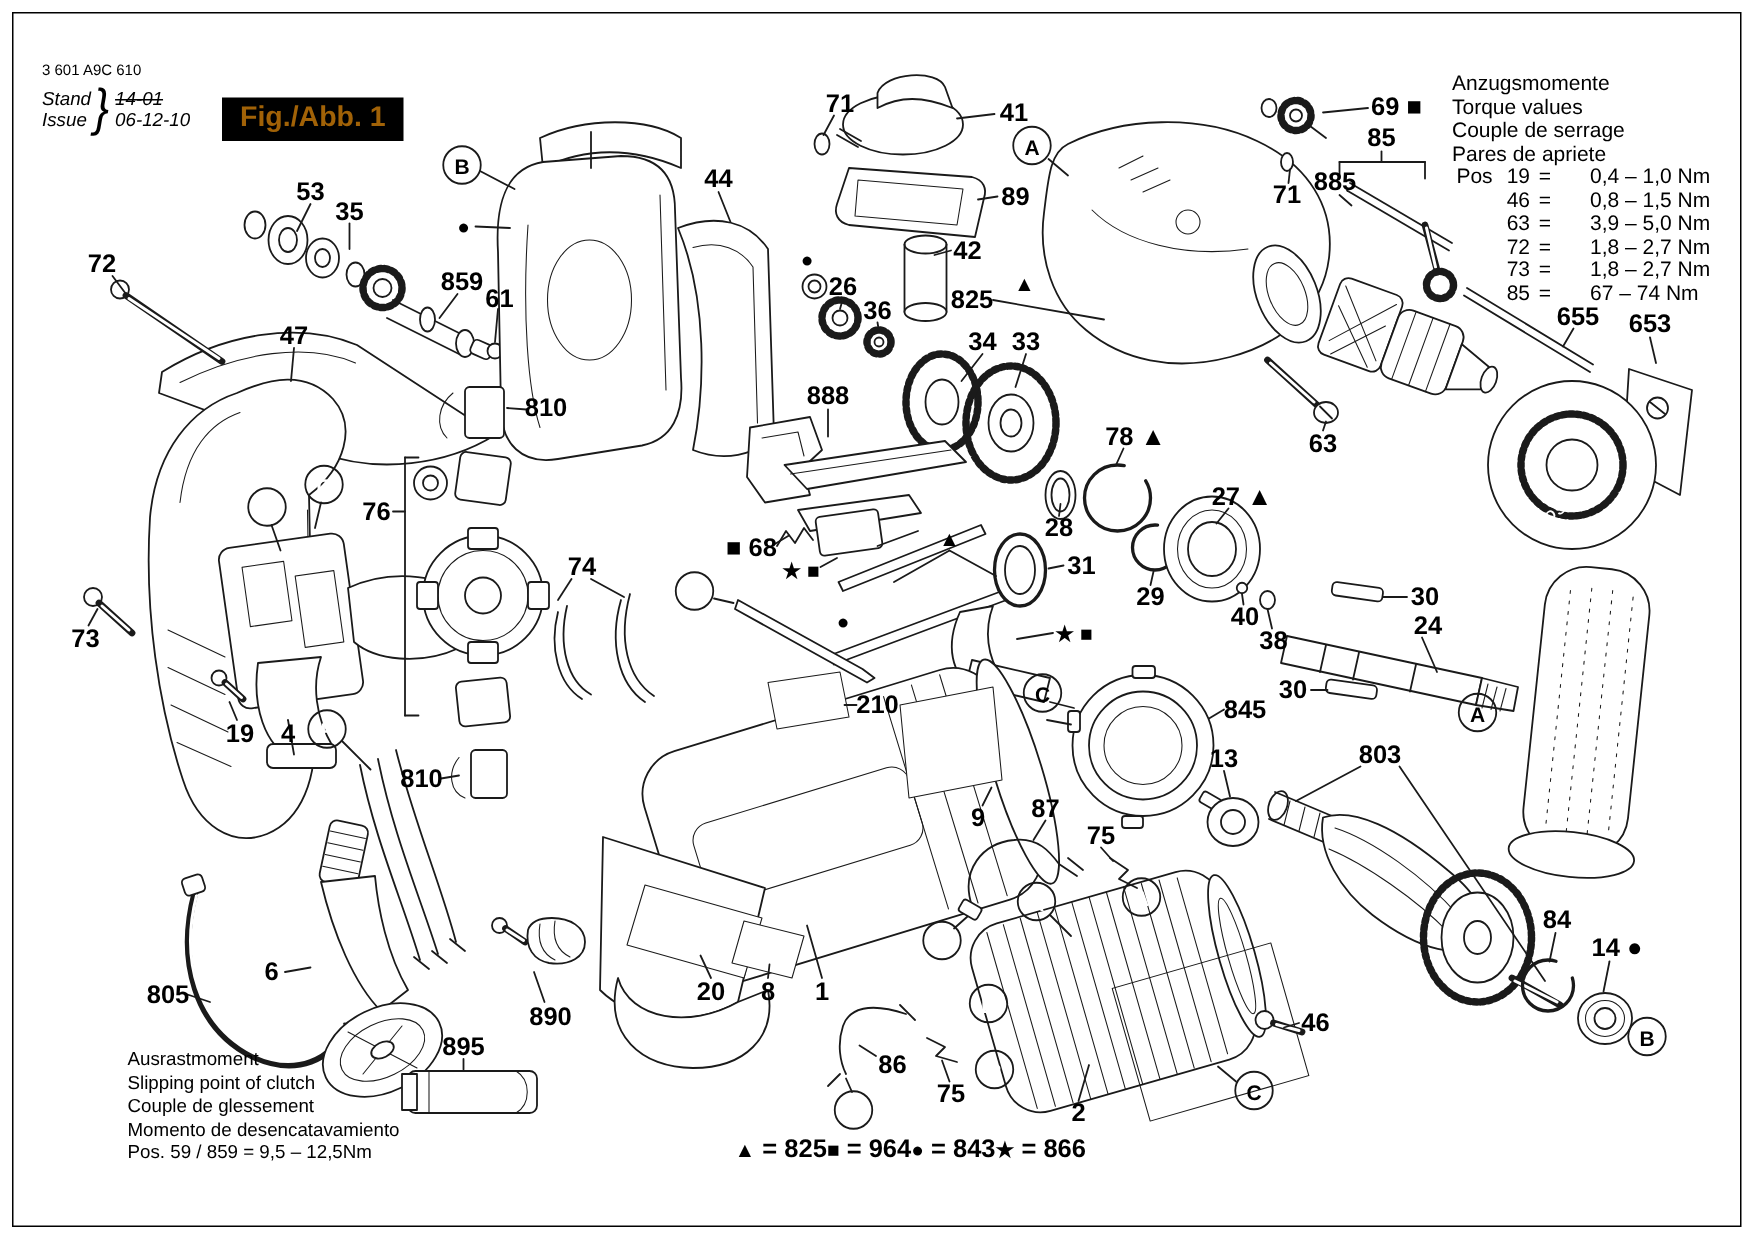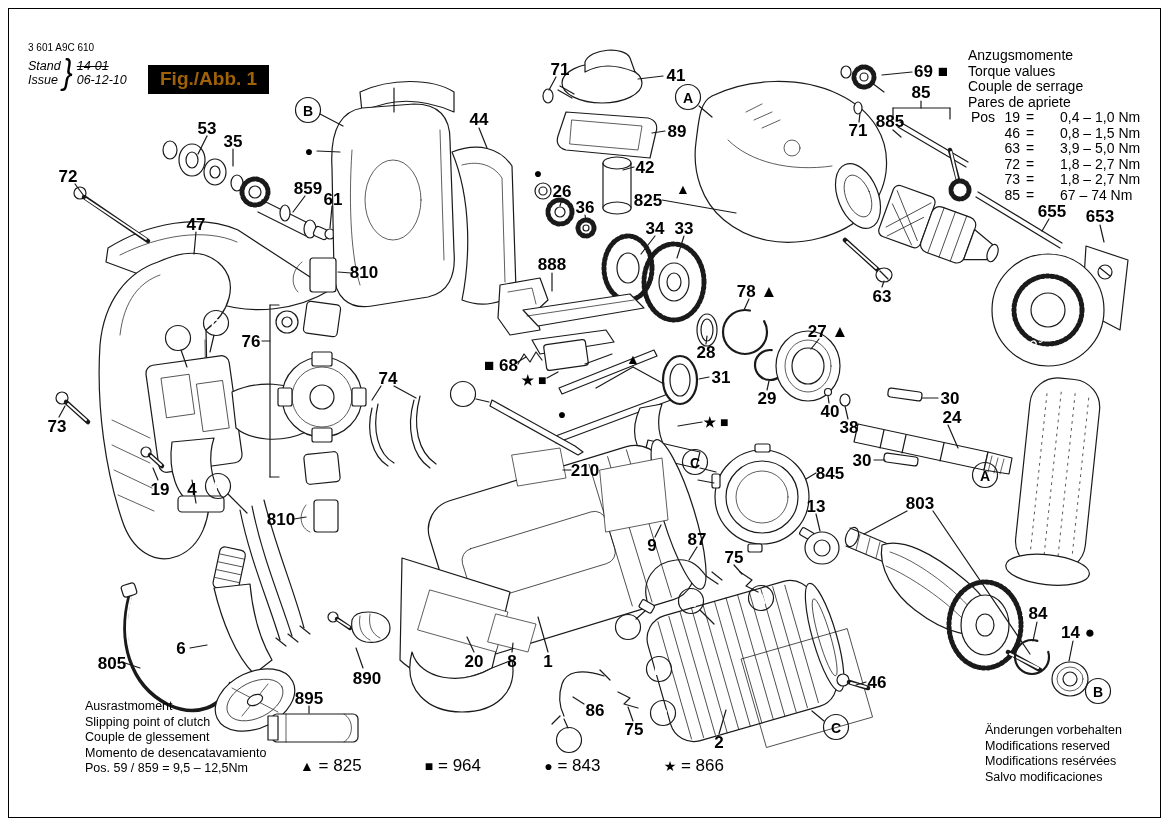--- a/index.html
+++ b/index.html
@@ -37,22 +37,22 @@
   .figbox{position:absolute;left:148px;top:65px;background:#000;color:#a16207;
           font-size:19px;font-weight:bold;padding:3px 12px 4px 12px;}
   .torque{position:absolute;left:968px;top:48px;font-size:14px;line-height:15.5px;width:196px;}
   .trow{display:flex;}
   .trow .plab{width:30px;text-align:center;}
   .trow .pos{width:22px;text-align:right;}
   .trow .eq{width:20px;text-align:center;}
   .trow .rng{flex:1;margin-left:20px;}
   .clutch{position:absolute;left:57px;top:699px;font-size:12.5px;line-height:15.5px;margin-left:28px;}
   .mods{position:absolute;left:985px;top:723px;font-size:12.5px;line-height:15.5px;}
-  .legend{position:absolute;left:300px;top:756px;width:424px;display:flex;justify-content:space-between;
-          font-size:17px;font-weight:normal;}
+  .legend{position:absolute;left:300px;top:756px;width:424px;display:flex;justify-content:flex-end;
+          font-size:17px;font-weight:bold;}
   .leg-sym{font-size:14px;}
 </style>
 </head>
 <body>
 
 <div class="page">
   <div class="frame"></div>
 
   <svg class="art" viewBox="0 0 1169 826">
 
@@ -685,20 +685,14 @@
     <div>Pos.  59 / 859  =   9,5  –  12,5Nm</div>
   </div>
 
   <div class="legend" id="legend-row">
       <span><span class="leg-sym">▲</span><span> = 825</span></span>
       <span><span class="leg-sym">■</span><span> = 964</span></span>
       <span><span class="leg-sym">●</span><span> = 843</span></span>
       <span><span class="leg-sym">★</span><span> = 866</span></span>
     </div>
 
-  <div class="mods" id="mods-lines">
-      <div>Änderungen vorbehalten</div>
-      <div>Modifications reserved</div>
-      <div>Modifications resérvées</div>
-      <div>Salvo modificaciones</div>
-    </div>
 
 </div>
 
 </body></html>

